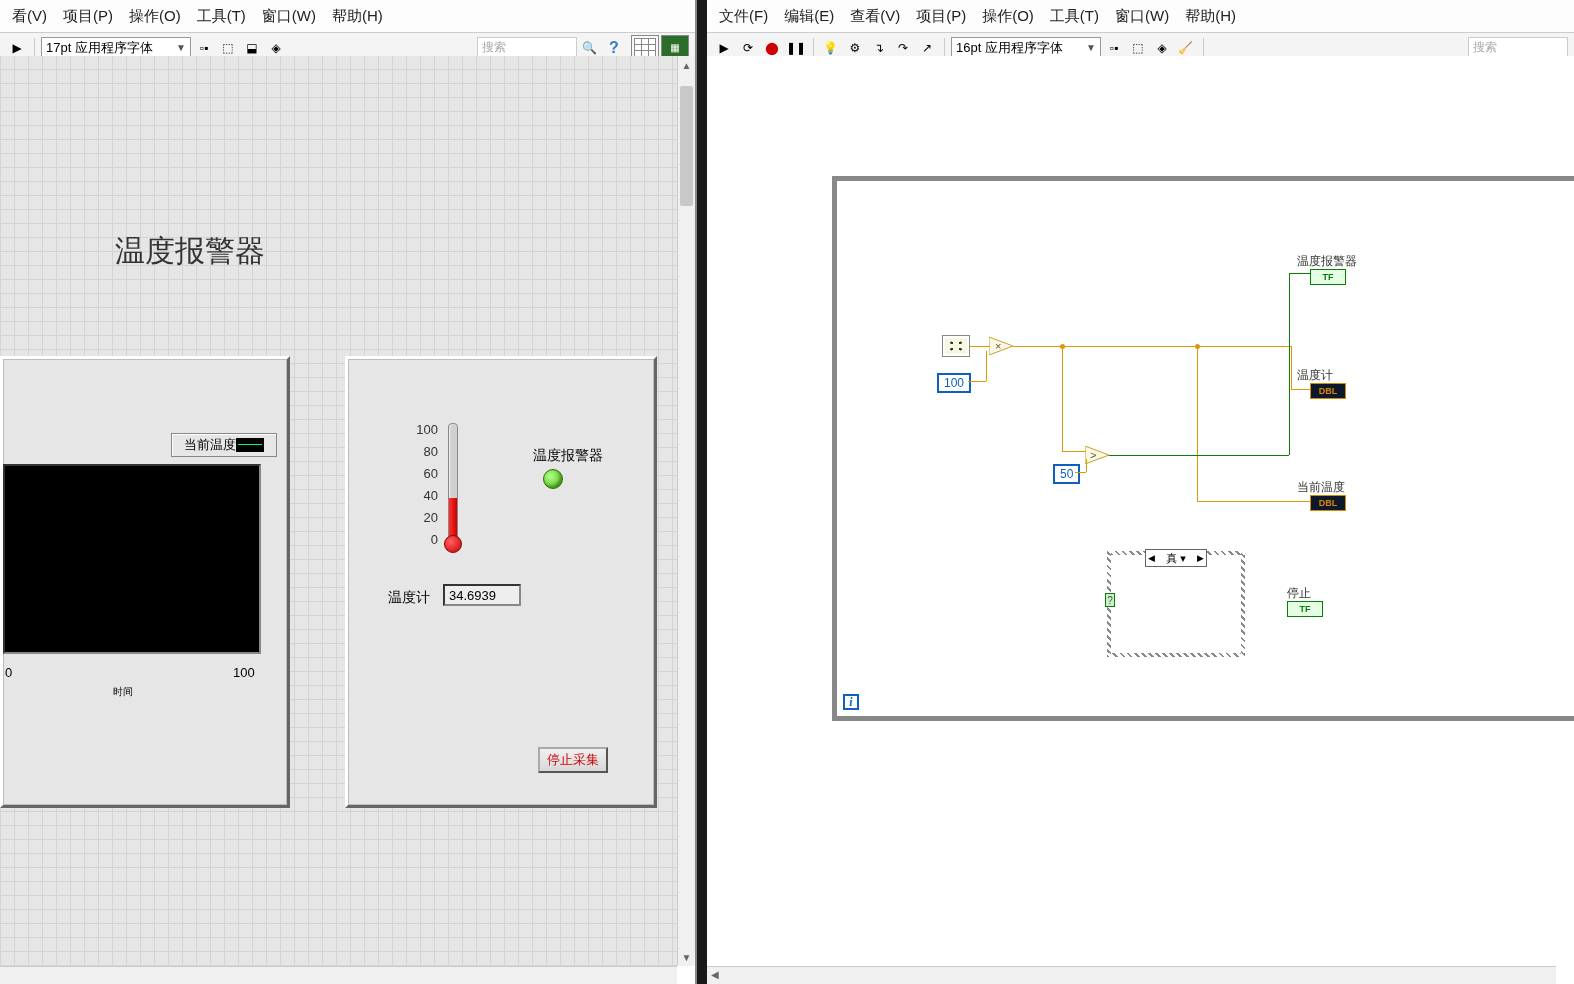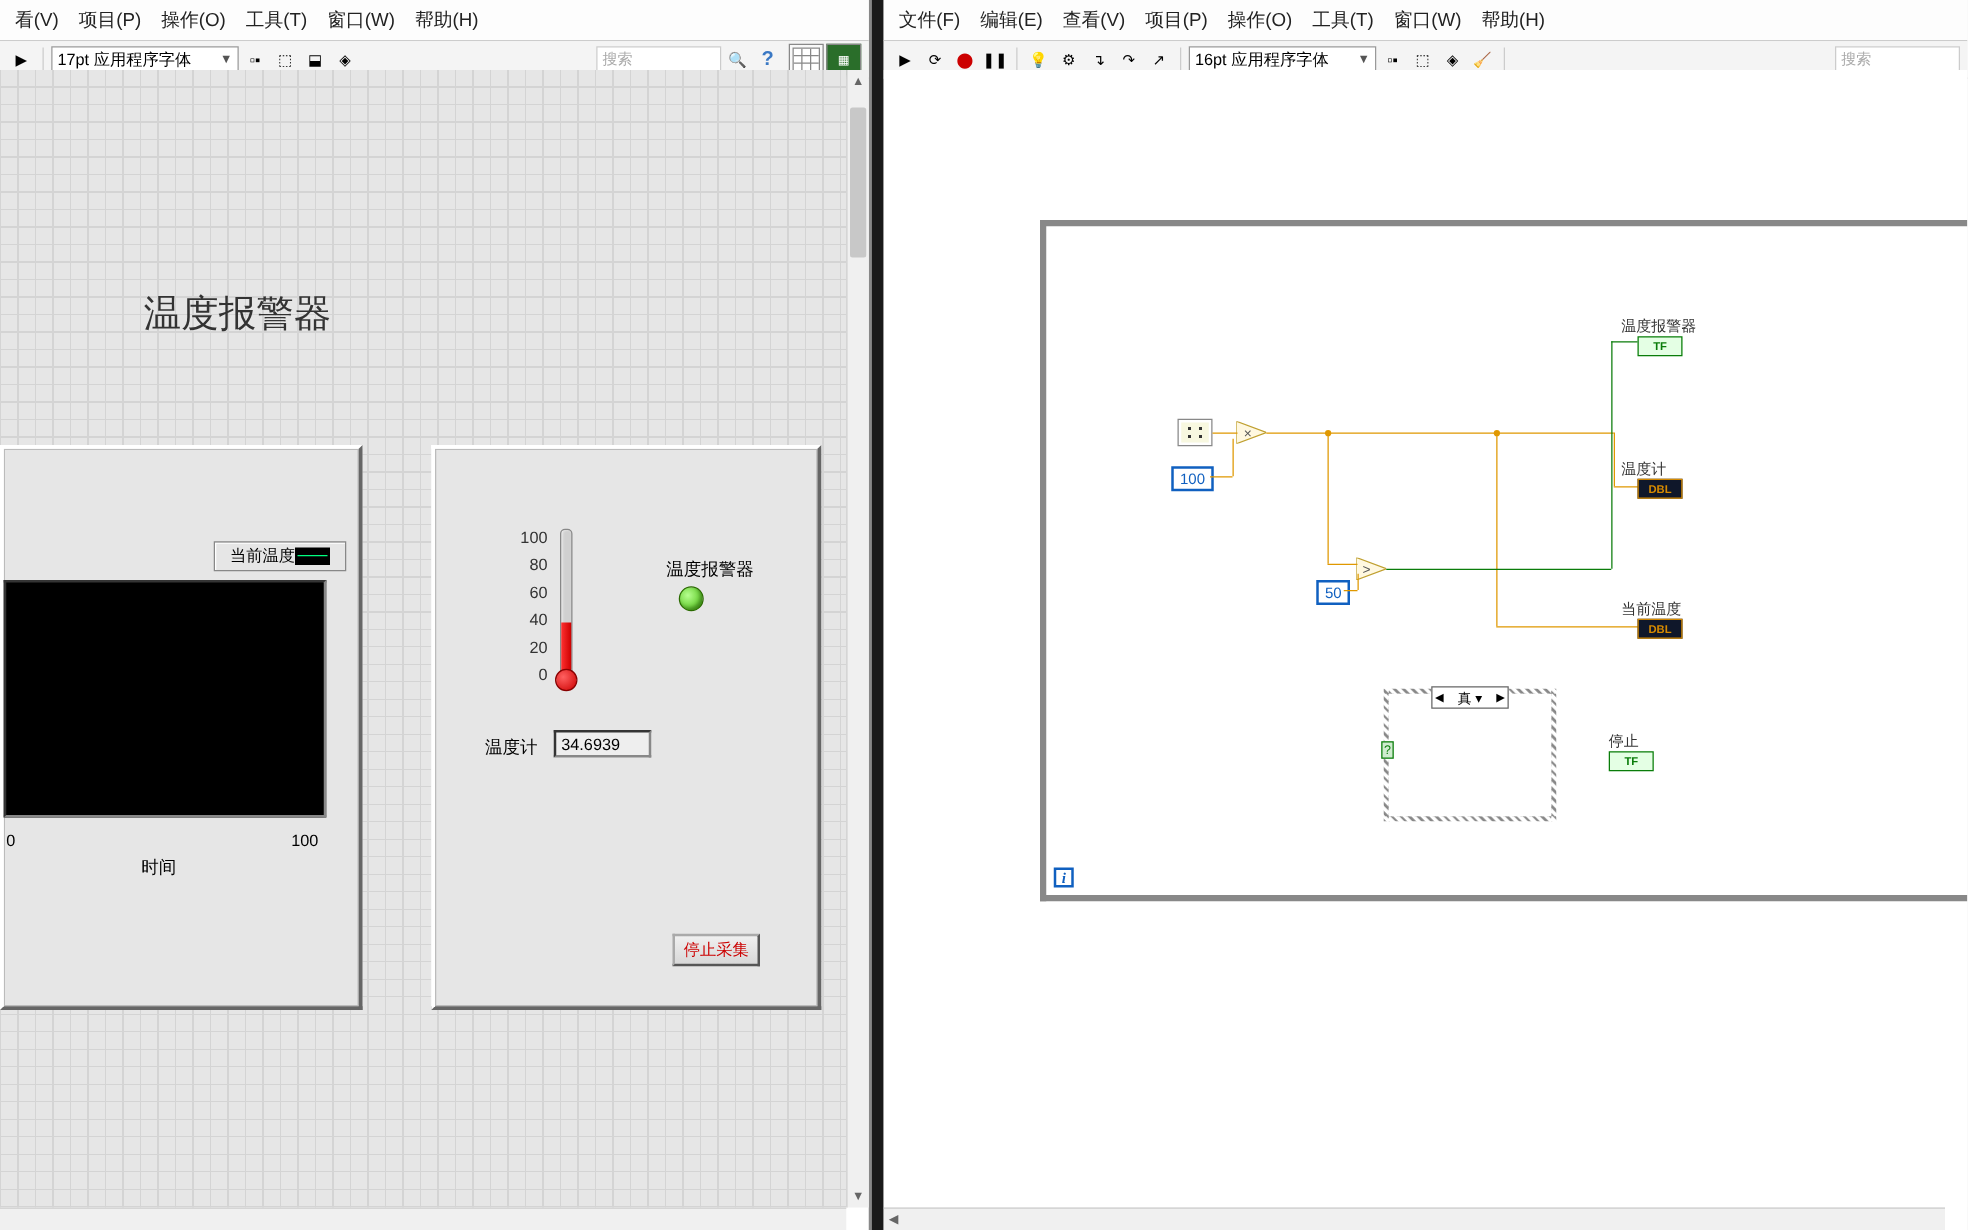--- a/index.html
+++ b/index.html
@@ -47,21 +47,21 @@
 
 .legend { position:absolute; right:10px; top:-18px; display:flex; align-items:center; gap:0; background:#e6e6e6; border:1px solid #888; padding:2px 12px; box-shadow:1px 1px 0 #fff inset; }
 .legend-label { font-size:13px; }
 .legend-swatch { width:28px; height:14px; background:#000; position:relative; }
 .legend-swatch::after { content:""; position:absolute; left:2px; right:2px; top:50%; height:1px; background:#00ff80; transform: translateY(-1px);}
 
 
 .chart-plot { position:absolute; left:0px; top:105px; width:258px; height:190px; background:#000; border:2px inset #888; }
 .chart-x0 { position:absolute; left:2px; top:306px; font-size:13px; }
 .chart-x1 { position:absolute; left:230px; top:306px; font-size:13px; }
-.chart-xlabel { position:absolute; left:110px; top:326px; font-size:14px;font-family:Liberation Serif, serif; }
+.chart-xlabel { position:absolute; left:110px; top:326px; font-size:10px;font-family:Liberation Serif, serif; }
 
 
 .thermo { position:absolute; left:50px; top:60px; width:90px; height:140px; }
 .thermo-scale { position:absolute; right:50px; top:0; text-align:right; font-size:13px; line-height:22px; color:#333; }
 .thermo-tube { position:absolute; left:50px; top:4px; width:10px; height:116px; background:#d0d0d0; border:1px solid #888; border-radius:4px 4px 0 0; box-shadow:inset 1px 0 2px rgba(255,255,255,.7); }
 .thermo-fill { position:absolute; bottom:0; left:0; right:0; background:linear-gradient(90deg,#ff3030,#cc0000); border-radius:0 0 3px 3px;}
 .thermo-bulb { position:absolute; left:46px; top:116px; width:18px; height:18px; background:radial-gradient(circle at 35% 35%, #ff6060, #c00); border-radius:50%; border:1px solid #800; }
 
 
 .led-label { position:absolute; left:185px; top:88px; font-size:14px; }

